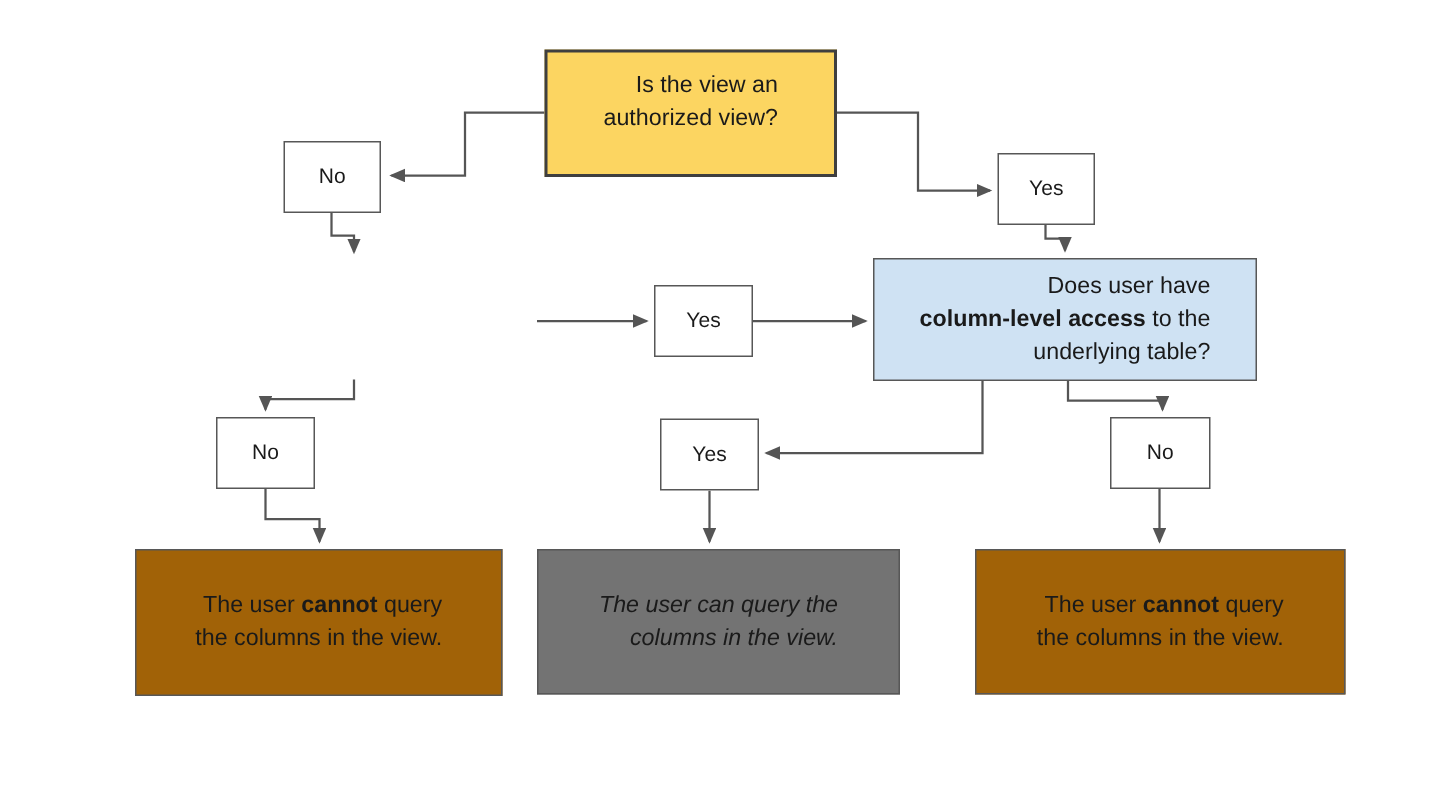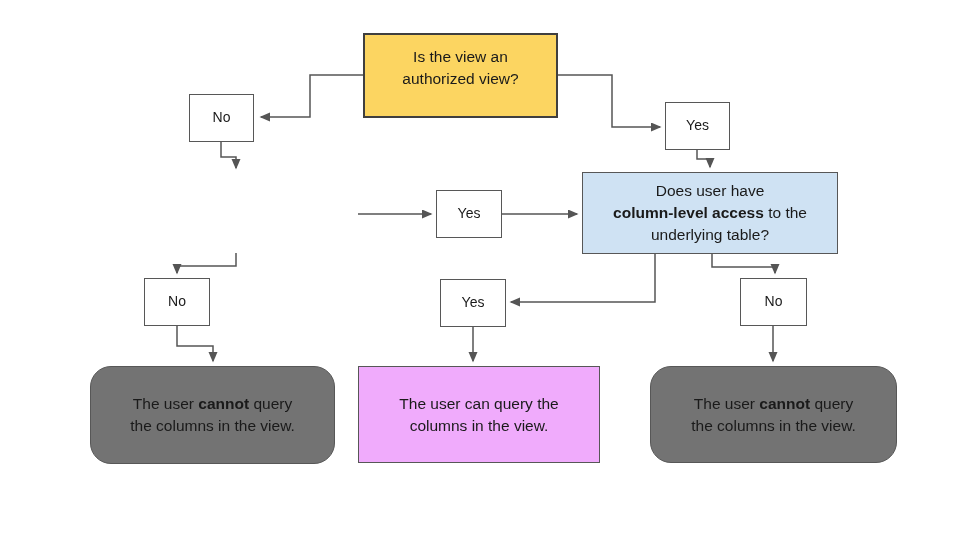--- a/index.html
+++ b/index.html
@@ -21,40 +21,40 @@
     fill: none;
     stroke: #555555;
     stroke-width: 1.5;
   }
   .node {
     position: absolute;
     box-sizing: border-box;
     display: flex;
     align-items: center;
     justify-content: center;
-    text-align: center;
+    text-align: right;
     white-space: pre-line;
     line-height: 1.42;
   }
   .node b { font-weight: bold; }
   .decision {
     left: 363px; top: 33px; width: 195px; height: 85px;
     background: #fcd561;
     border: 2px solid #3f3f3f;
     font-size: 15.5px;
     padding: 0 14px 16px 14px;
   }
   .question, .result {
     border: 1.5px solid #575757;
     font-size: 15.5px;
     padding: 0 8px;
   }
   .question { background: #cfe2f3; }
-  .result-neg { background: #737373; border-radius: 21px; }
-  .result-pos { background: #f0abfc; }
+  .result-neg { background: #a16207; }
+  .result-pos { background: #737373; font-style: italic; }
   .qbox-iam   { left: 113px; top: 173px; width: 245px; height: 80px; }
   .qbox-col   { left: 582px; top: 172px; width: 256px; height: 82px; }
   .rbox-left  { left: 90px;  top: 366px; width: 245px; height: 98px; }
   .rbox-mid   { left: 358px; top: 366px; width: 242px; height: 97px; }
   .rbox-right { left: 650px; top: 366px; width: 247px; height: 97px; }
   .small {
     background: #ffffff;
     border: 1.5px solid #575757;
     font-size: 14px;
   }

